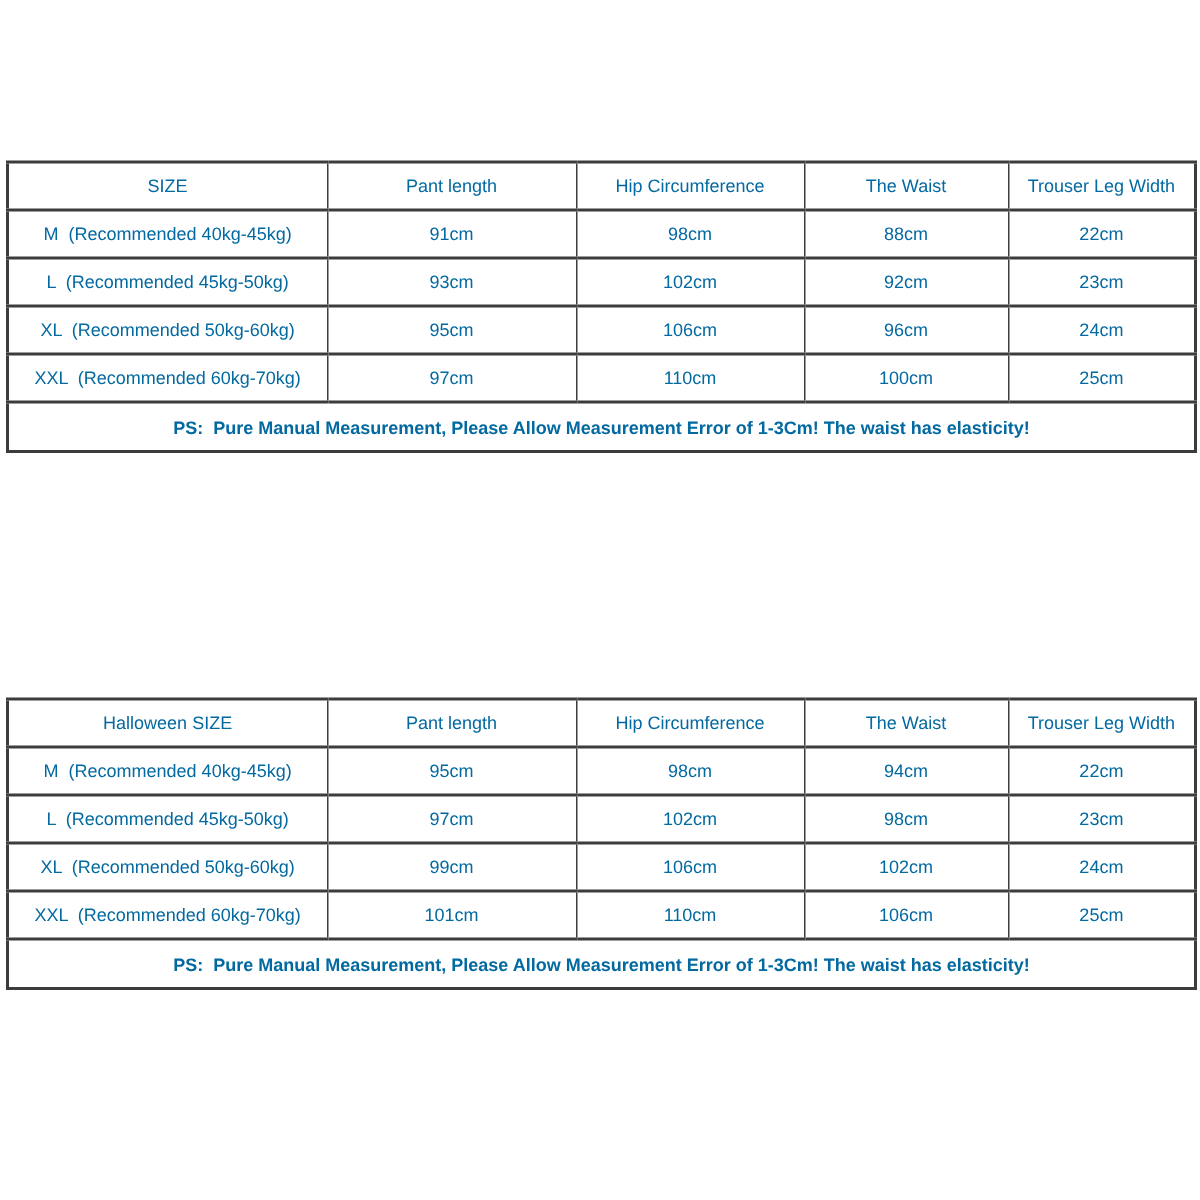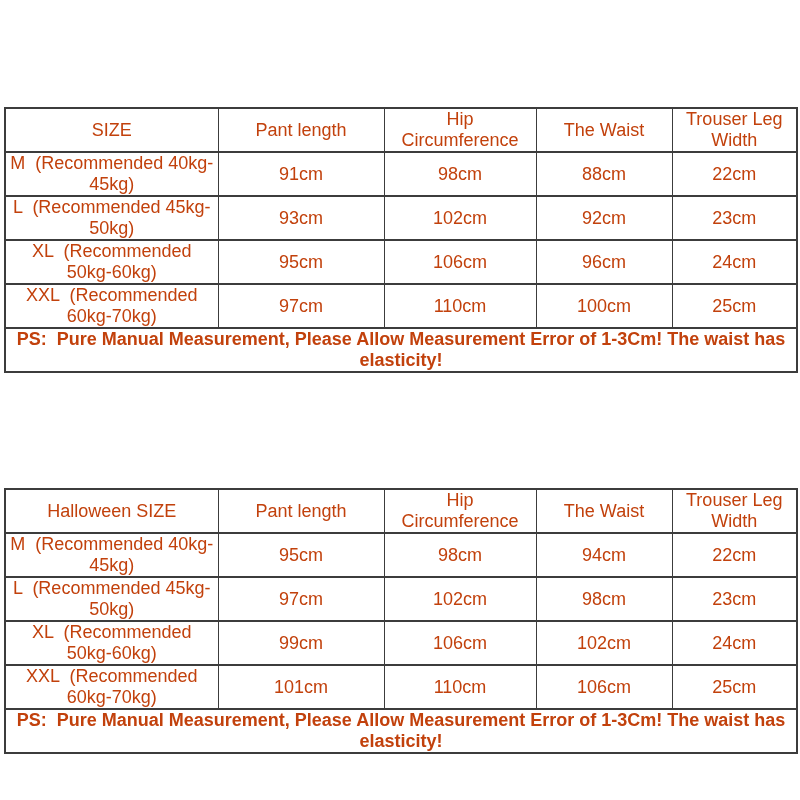--- a/index.html
+++ b/index.html
@@ -13,28 +13,28 @@
     height: 800px;
     font-family: "Liberation Sans", "DejaVu Sans", sans-serif;
     color: #1c1c1c;
   }
   .chart {
     position: absolute;
     left: 4px;
     width: 793px;
   }
   .chart-1 { top: 107px; }
-  .chart-2 { top: 488px; border-radius: 15px; }
+  .chart-2 { top: 465px; border-radius: 15px; }
   table.size-table {
     width: 100%;
     border-collapse: collapse;
     table-layout: fixed;
     border: 2px solid #3c3c3c;
-    font-size: 18px;
-    color: #c2410c;
+    font-size: 12px;
+    color: #0369a1;
   }
   table.size-table col.c1 { width: 213px; }
   table.size-table col.c2 { width: 166px; }
   table.size-table col.c3 { width: 152px; }
   table.size-table col.c4 { width: 136px; }
   table.size-table col.c5 { width: 125px; }
   table.size-table th,
   table.size-table td {
     border: 1px solid #3c3c3c;
     border-top-width: 2px;

